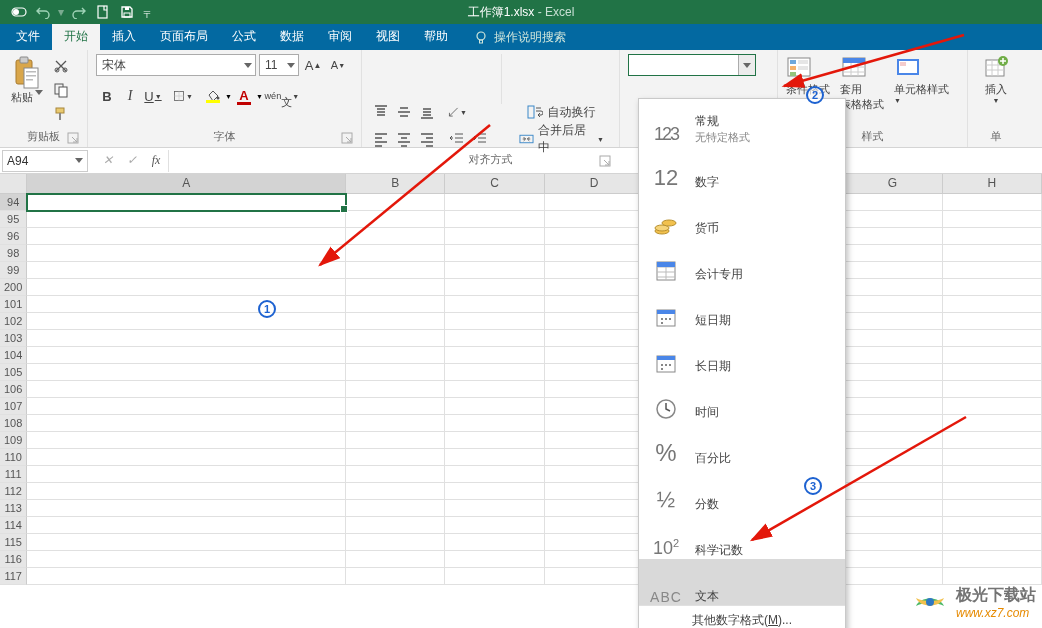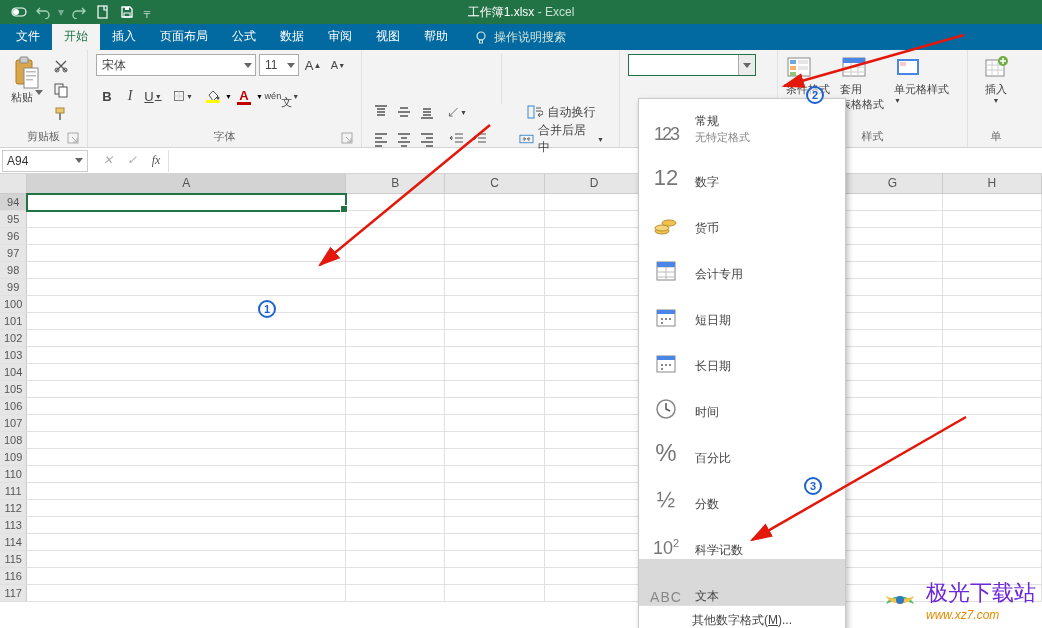--- a/index.html
+++ b/index.html
@@ -339,20 +339,26 @@
         <div class="sq" style="width:auto;padding:0 6px;">
           <svg width="16" height="14" viewBox="0 0 16 14">
               <rect x="1" y="3" width="14" height="8" fill="none" stroke="#3b87c8"></rect>
               <path d="M4 7h3l-2-2m2 2-2 2M12 7H9l2-2m-2 2 2 2" stroke="#555" fill="none"></path>
             </svg>
           <span style="margin-left:4px;">合并后居中</span>
           <span style="font-size:7px;margin-left:3px;">▼</span>
         </div>
       </div>
     </div>
+    <div class="group-label"><span>对齐方式</span>
+      <svg class="launcher" viewBox="0 0 12 12">
+          <rect x="1" y="1" width="10" height="10" fill="none" stroke="#aaa"></rect>
+          <path d="M5 5l5 5M10 6v4H6" stroke="#aaa" fill="none"></path>
+        </svg>
+    </div>
   </div>
 
   <div class="group" style="width:158px;">
     <div class="group-body" style="flex-direction:column;align-items:flex-start;">
       <div class="number-combo">
         <div style="flex:1;"></div>
         <div class="ddbtn">
             <span class="dd-tri"></span>
           </div>
       </div>
@@ -467,31 +473,20 @@
         <div class="cell A"></div>
         <div class="cell std"></div>
         <div class="cell std"></div>
         <div class="cell std"></div>
         <div class="cell std"></div>
         <div class="cell std"></div>
         <div class="cell std"></div>
         <div class="cell std"></div>
       </div>
       <div class="row">
-        <div class="rh">97</div>
-        <div class="cell A"></div>
-        <div class="cell std"></div>
-        <div class="cell std"></div>
-        <div class="cell std"></div>
-        <div class="cell std"></div>
-        <div class="cell std"></div>
-        <div class="cell std"></div>
-        <div class="cell std"></div>
-      </div>
-      <div class="row">
         <div class="rh">98</div>
         <div class="cell A"></div>
         <div class="cell std"></div>
         <div class="cell std"></div>
         <div class="cell std"></div>
         <div class="cell std"></div>
         <div class="cell std"></div>
         <div class="cell std"></div>
         <div class="cell std"></div>
       </div>
@@ -500,21 +495,21 @@
         <div class="cell A"></div>
         <div class="cell std"></div>
         <div class="cell std"></div>
         <div class="cell std"></div>
         <div class="cell std"></div>
         <div class="cell std"></div>
         <div class="cell std"></div>
         <div class="cell std"></div>
       </div>
       <div class="row">
-        <div class="rh">100</div>
+        <div class="rh">200</div>
         <div class="cell A"></div>
         <div class="cell std"></div>
         <div class="cell std"></div>
         <div class="cell std"></div>
         <div class="cell std"></div>
         <div class="cell std"></div>
         <div class="cell std"></div>
         <div class="cell std"></div>
       </div>
       <div class="row">
@@ -836,16 +831,16 @@
 <div class="anno circnum" style="left:804px;top:477px;">3</div>
 
 <div class="anno" style="right:6px;bottom:6px;display:flex;align-items:center;gap:6px;">
   <svg width="40" height="40" viewBox="0 0 40 40">
     <path d="M20 4 a16 16 0 1 0 0.01 0" fill="none" stroke="#49b x"></path>
     <path d="M6 24c4-10 24-10 28 0-6-4-22-4-28 0z" fill="#4ab866"></path>
     <path d="M6 16c4 10 24 10 28 0-6 4-22 4-28 0z" fill="#f2c14e"></path>
     <circle cx="20" cy="20" r="4" fill="#2f78c4"></circle>
   </svg>
   <div>
-    <div style="font-size:22px;font-weight:normal;color:#6d28d9;">极光下载站</div>
+    <div style="font-size:16px;font-weight:bold;color:#737373;">极光下载站</div>
     <div style="font-size:12px;font-style:italic;color:#e68a00;">www.xz7.com</div>
   </div>
 </div>
 
 </body></html>

